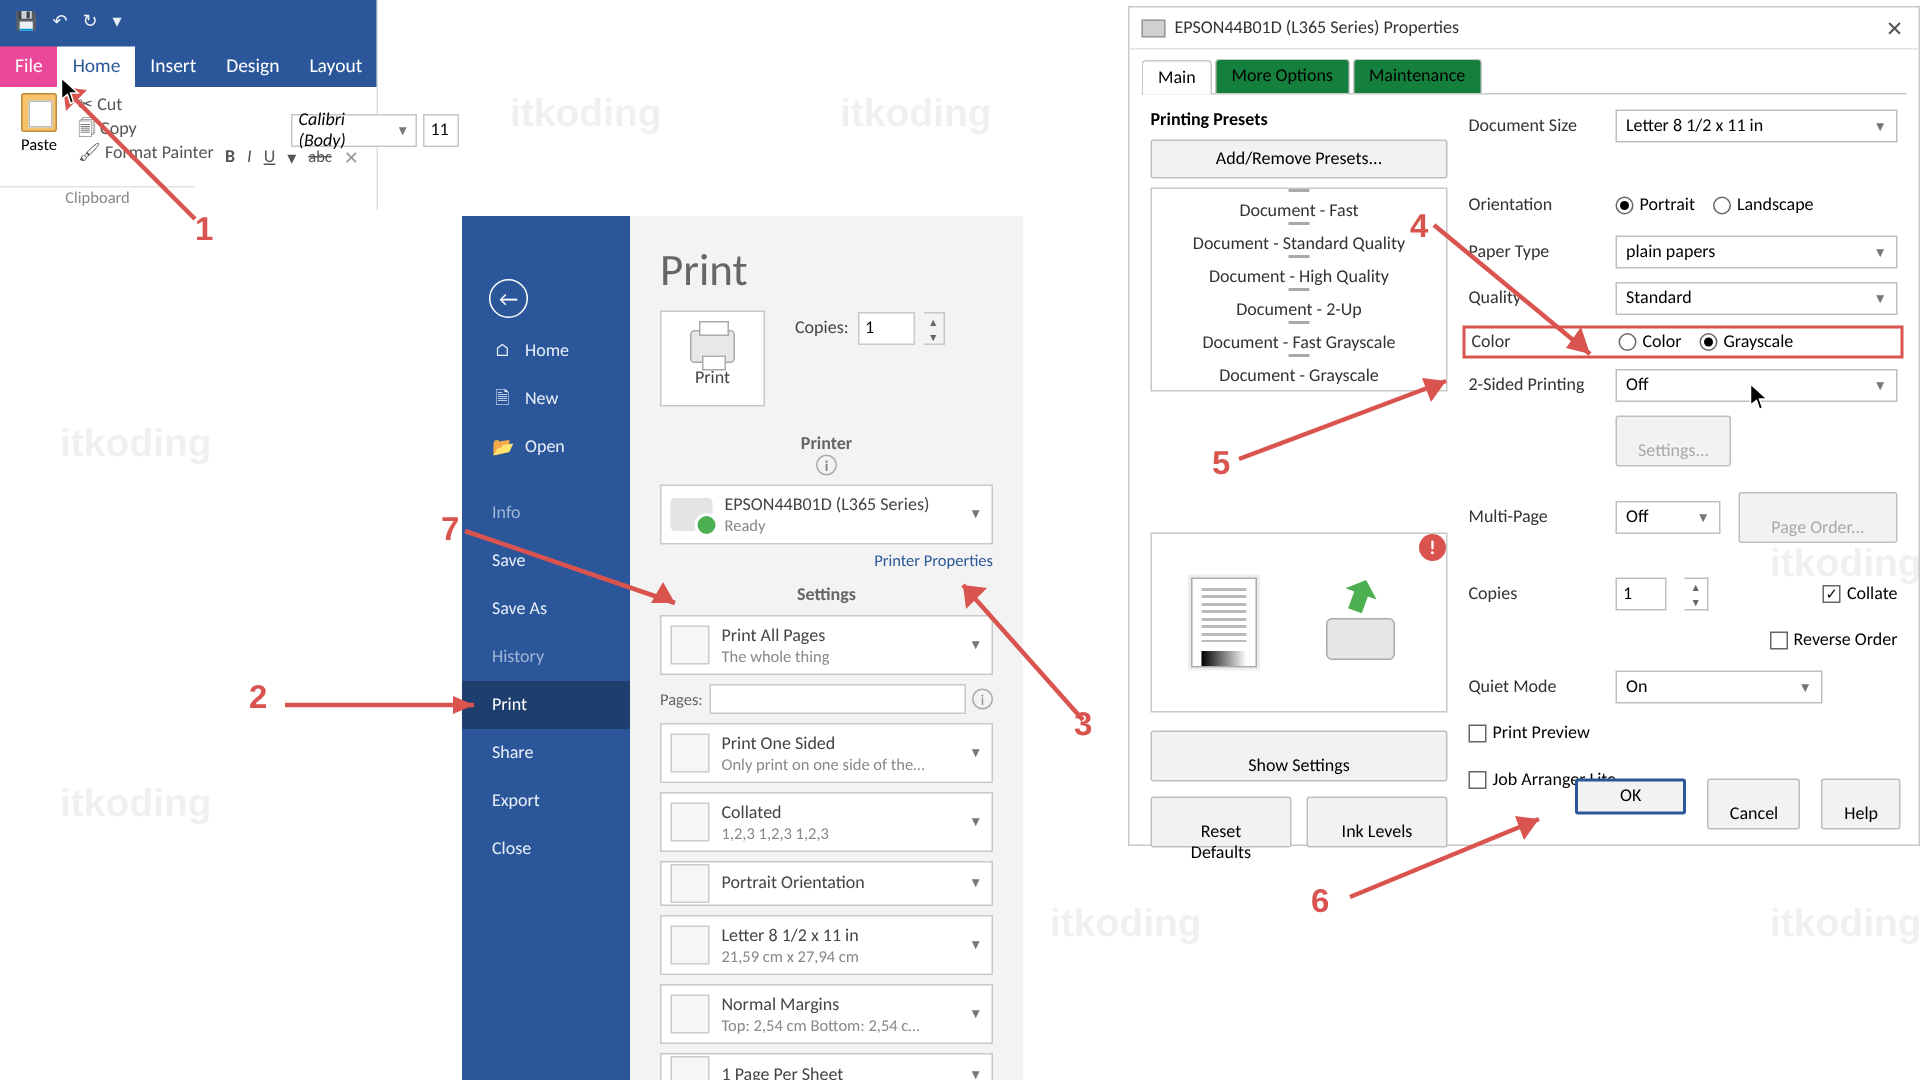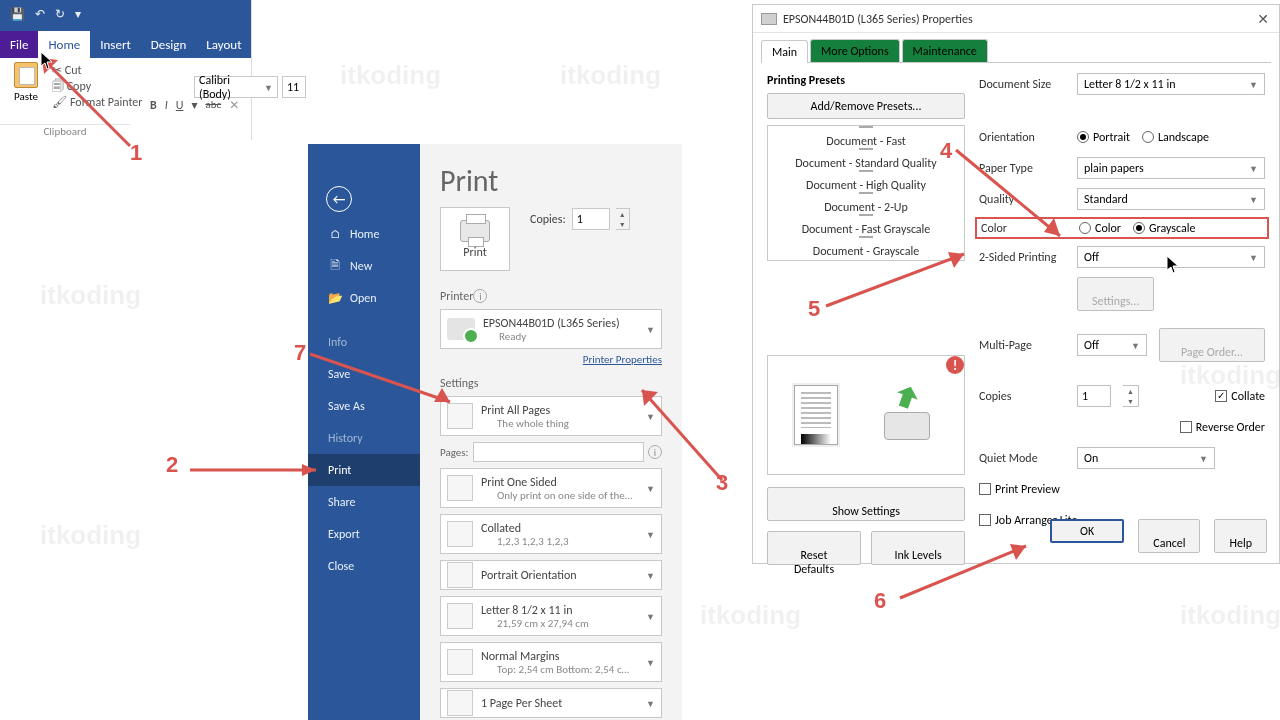--- a/index.html
+++ b/index.html
@@ -4,33 +4,33 @@
 <style>
   *{box-sizing:border-box;font-family:"Segoe UI","Calibri",Arial,sans-serif;font-size:12px;margin:0;padding:0;}
   body{width:1280px;height:720px;position:relative;background:#fff;overflow:hidden;}
 
   
   .word-ribbon{position:absolute;left:0;top:0;width:252px;height:140px;background:#fff;border-right:1px solid #ddd;}
   .qat{height:28px;background:#2b579a;color:#fff;display:flex;align-items:center;gap:10px;padding:0 10px;font-size:13px;}
   .qat span{opacity:.9;}
   .tabs{height:30px;background:#2b579a;display:flex;align-items:flex-end;}
   .tab{padding:6px 10px 6px;color:#fff;font-size:13px;cursor:pointer;}
-  .tab.file{background:#4c1d95;}
+  .tab.file{background:#ec4899;}
   .tab.active{background:#fff;color:#2b579a;}
   .rib-body{display:flex;align-items:flex-start;padding:4px 6px 0;}
   .paste-block{display:flex;flex-direction:column;align-items:center;width:40px;margin-right:6px;}
   .paste-icon{width:24px;height:26px;background:#f6c26a;border:1px solid #bb8b3b;border-radius:2px;position:relative;}
   .paste-icon::after{content:"";position:absolute;left:4px;top:4px;width:14px;height:16px;background:#fff;border:1px solid #bbb;}
   .paste-label{font-size:11px;margin-top:2px;}
   .fmt-col{font-size:11px;color:#666;line-height:16px;}
   .fmt-col .fp{color:#555;}
   .font-row{display:flex;align-items:center;margin-top:6px;margin-left:46px;gap:4px;}
   .dd{height:22px;border:1px solid #c8c8c8;background:#fff;display:flex;align-items:center;padding:0 4px;font-size:12px;}
   .dd .caret{margin-left:4px;font-size:9px;color:#777;}
-  .font-row .dd:first-child{width:84px;}
+  .font-row .dd:first-child{width:84px;font-style:italic;}
   .font-row .dd:nth-child(2){width:24px;}
   .biu{position:absolute;left:150px;top:98px;display:flex;gap:8px;font-size:13px;color:#555;}
   .biu .b{font-weight:bold;}
   .biu .i{font-style:italic;}
   .biu .u{text-decoration:underline;}
   .biu .strike{text-decoration:line-through;font-size:11px;}
   .biu .x{color:#999;}
   .grp-label{position:absolute;left:0;bottom:2px;width:130px;text-align:center;color:#888;font-size:11px;border-top:1px solid #e4e4e4;}
 
   
@@ -44,32 +44,32 @@
   .bs-main{flex:1;background:#f3f3f3;padding:18px 20px;position:relative;color:#444;}
   .bs-main h1{font-size:30px;font-weight:300;color:#666;margin-bottom:8px;}
   .print-btn{width:70px;height:64px;border:1px solid #c8c8c8;background:#fff;display:flex;flex-direction:column;align-items:center;justify-content:center;gap:3px;cursor:pointer;}
   .print-btn .picon{width:30px;height:22px;background:#e8e8e8;border:1px solid #aaa;border-radius:3px;position:relative;}
   .print-btn .picon::before{content:"";position:absolute;left:5px;top:-7px;width:18px;height:8px;background:#fff;border:1px solid #aaa;}
   .print-btn .picon::after{content:"";position:absolute;left:7px;bottom:-6px;width:14px;height:8px;background:#fff;border:1px solid #aaa;}
   .copies-row{position:absolute;left:110px;top:64px;display:flex;align-items:center;gap:6px;font-size:12px;}
   .copies-row input{width:38px;height:22px;border:1px solid #c8c8c8;text-align:left;padding:0 4px;}
   .copies-row .spin{width:14px;height:22px;border:1px solid #c8c8c8;border-left:none;display:flex;flex-direction:column;}
   .copies-row .spin span{flex:1;display:flex;align-items:center;justify-content:center;font-size:7px;color:#666;}
-  .sect{font-size:20px;font-weight:400;color:#666;margin-top:18px;display:flex;align-items:center;justify-content:flex-start;}
+  .sect{font-size:20px;font-weight:700;color:#666;margin-top:18px;display:flex;align-items:center;justify-content:flex-start;flex-direction:column;}
   .sect .info{width:14px;height:14px;border:1px solid #aaa;border-radius:50%;font-size:10px;display:flex;align-items:center;justify-content:center;color:#888;}
   .sel-row{height:40px;border:1px solid #c8c8c8;background:#fff;display:flex;align-items:center;padding:0 6px;margin-top:6px;gap:8px;cursor:pointer;position:relative;}
   .sel-row.small{height:30px;}
   .sel-row .caret{position:absolute;right:6px;top:50%;transform:translateY(-50%);font-size:9px;color:#777;}
   .sel-row .txt .t1{font-size:12px;color:#444;}
-  .sel-row .txt .t2{font-size:11px;color:#888;margin-left:16px;}
+  .sel-row .txt .t2{font-size:11px;color:#888;}
   .sel-row .icn{width:26px;height:26px;border:1px solid #ccc;background:#f6f6f6;}
   .printer-icn{width:28px;height:22px;background:#e4e4e4;border-radius:3px;position:relative;}
   .printer-icn::after{content:"";position:absolute;right:-4px;bottom:-4px;width:12px;height:12px;background:#4caf50;border-radius:50%;border:2px solid #fff;}
   .link{color:#2b579a;font-size:11px;text-align:right;margin-top:4px;cursor:pointer;}
-  .link.u{text-decoration:underline;}
+  .link.u{}
   .pages-row{display:flex;align-items:center;gap:4px;margin-top:6px;}
   .pages-row label{font-size:11px;color:#666;}
   .pages-row input{flex:1;height:20px;border:1px solid #c8c8c8;}
   .pages-row .info{width:14px;height:14px;border:1px solid #aaa;border-radius:50%;font-size:10px;display:flex;align-items:center;justify-content:center;color:#888;}
 
   
   .dlg{position:absolute;left:752px;top:4px;width:528px;height:560px;background:#fff;border:1px solid #c8c8c8;}
   .dlg-title{height:28px;display:flex;align-items:center;padding:0 8px;border-bottom:1px solid #e4e4e4;font-size:13px;color:#333;}
   .dlg-title .t-icon{width:16px;height:12px;background:#d0d0d0;border:1px solid #999;margin-right:6px;}
   .dlg-close{position:absolute;right:6px;top:4px;width:20px;height:20px;display:flex;align-items:center;justify-content:center;color:#555;cursor:pointer;font-size:14px;}

